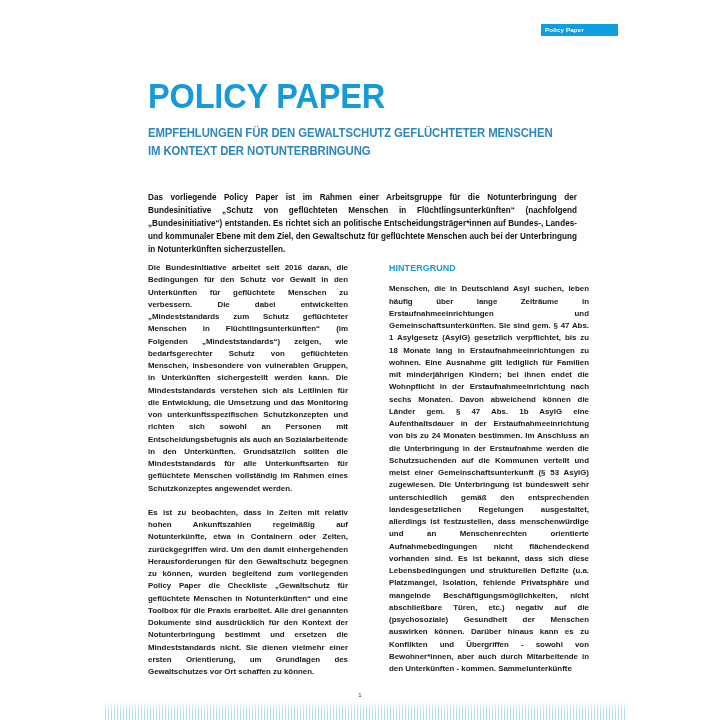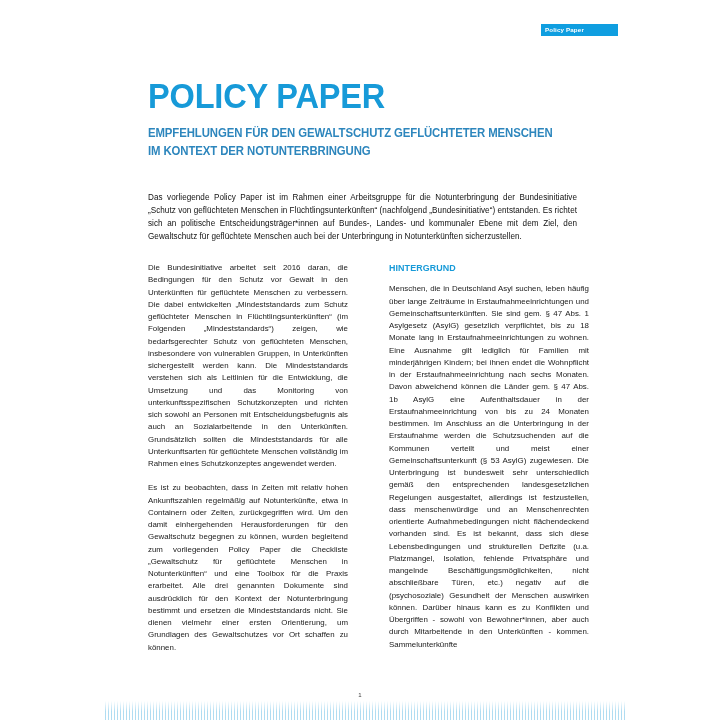--- a/index.html
+++ b/index.html
@@ -69,21 +69,21 @@
   }
   #doc-subtitle .sub-line { display: block; }
 
   
   #lead-paragraph {
     position: absolute;
     left: 148px;
     top: 191px;
     width: 429px;
     font-size: 8.15px;
-    font-weight: normal;
+    font-weight: bold;
     line-height: 13.1px;
     color: #111111;
     text-align: justify;
     text-justify: inter-word;
     letter-spacing: 0.04px;
   }
 
   
   #body-columns {
     position: absolute;
@@ -98,21 +98,21 @@
     width: 200px;
     font-size: 7.9px;
     line-height: 12.25px;
     color: #1a1a1a;
     text-align: justify;
     text-justify: inter-word;
   }
   #column-left  { left: 0; }
   #column-right { left: 241px; }
 
-  .body-para { margin: 0 0 12px 0; }
+  .body-para { margin: 0 0 12px 0; font-weight: bold; }
   .body-para:last-child { margin-bottom: 4px; }
 
   .section-heading {
     font-size: 9.4px;
     font-weight: bold;
     color: #179ad8;
     letter-spacing: 0.1px;
     margin: 0 0 9px 0;
     text-align: left;
     transform: scaleX(0.95);

